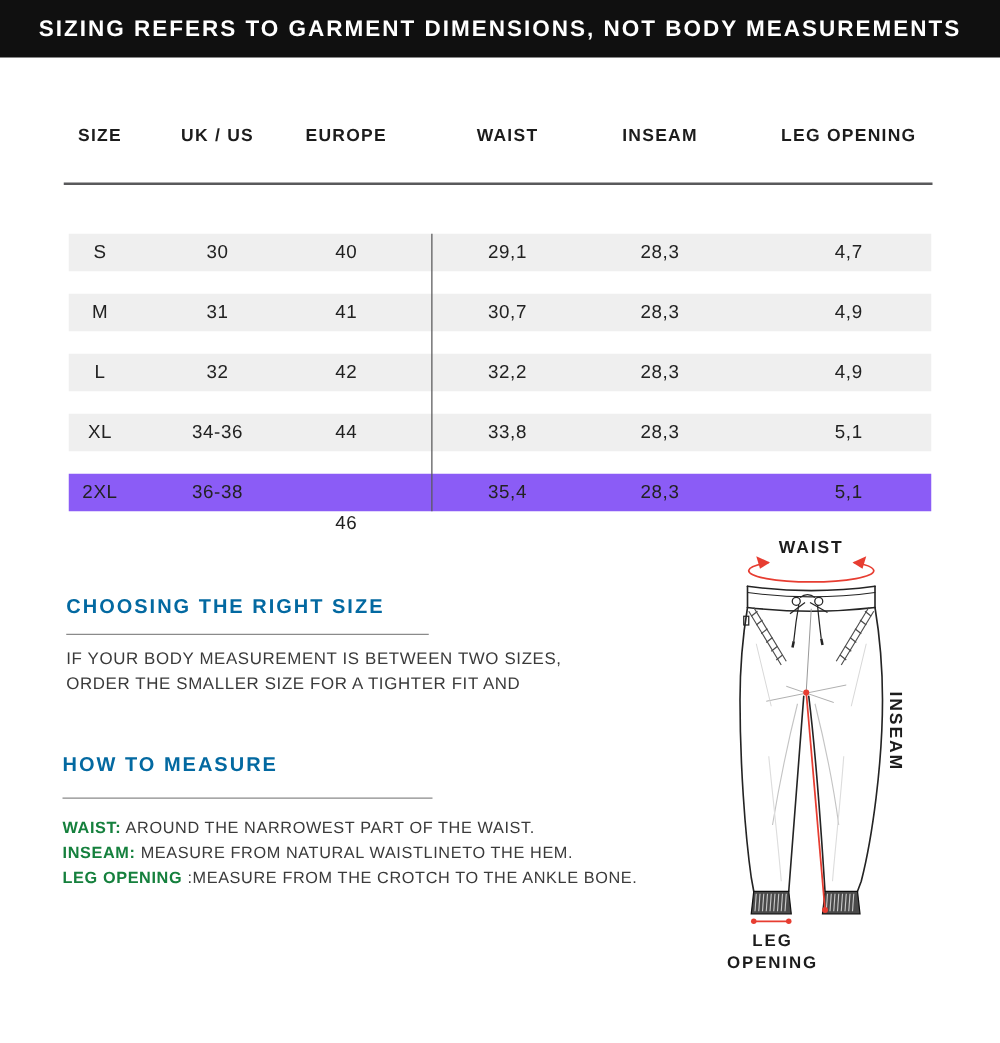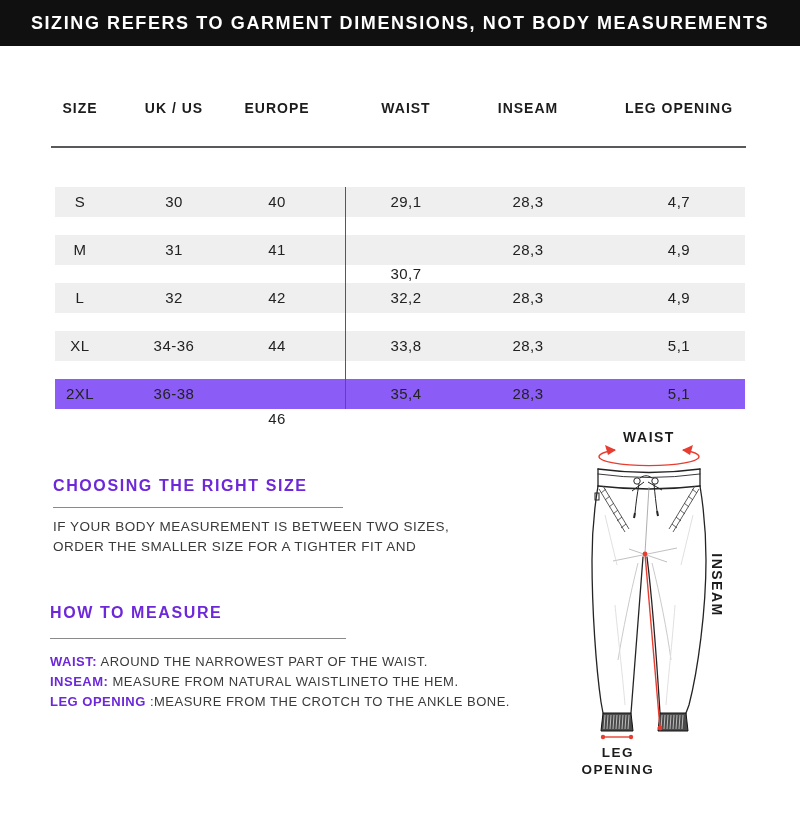--- a/index.html
+++ b/index.html
@@ -28,34 +28,34 @@
   .t-cell {
     position:absolute; top:0; height:30px; line-height:30px;
     transform:translateX(-50%); white-space:nowrap;
     font-size:15px; color:#222222; letter-spacing:0.5px;
   }
   .v-divider {
     position:absolute; left:345px; top:187px; width:1px; height:222px; background:#58585a;
   }
   .section-title {
     position:absolute; white-space:nowrap;
-    font-size:16px; font-weight:bold; letter-spacing:1.6px; color:#6d28d9;
+    font-size:16px; font-weight:bold; letter-spacing:1.6px; color:#0369a1;
   }
   .title-rule { position:absolute; height:1px; background:#8a8a8a; }
   .para {
     position:absolute; left:53px; top:517px;
     font-size:13.5px; letter-spacing:0.5px; color:#3a3a3a;
   }
   .para div { height:20px; line-height:20px; white-space:nowrap; }
   .measure-list {
     position:absolute; left:50px; top:652px;
     font-size:13px; letter-spacing:0.5px; color:#3a3a3a;
   }
   .measure-list div { height:20px; line-height:20px; white-space:nowrap; }
-  .measure-list b { color:#6d28d9; }
+  .measure-list b { color:#15803d; }
   .pants-svg { position:absolute; left:555px; top:405px; }
   svg text {
     font-family:"Liberation Sans", sans-serif;
     fill:#1c1c1c; font-weight:bold;
   }
 </style>
 </head>
 <body>
 
 <div class="banner">
@@ -77,21 +77,21 @@
       <span class="t-cell" style="left: 119px;">30</span>
       <span class="t-cell" style="left: 222px;">40</span>
       <span class="t-cell" style="left: 351px;">29,1</span>
       <span class="t-cell" style="left: 473px;">28,3</span>
       <span class="t-cell" style="left: 624px;">4,7</span>
     </div>
     <div class="t-row" style="top: 235px; background: rgb(239, 239, 239);">
       <span class="t-cell" style="left: 25px;">M</span>
       <span class="t-cell" style="left: 119px;">31</span>
       <span class="t-cell" style="left: 222px;">41</span>
-      <span class="t-cell" style="left: 351px; margin-top: 24px;">30,7</span>
+      <span class="t-cell" style="left: 351px;">30,7</span>
       <span class="t-cell" style="left: 473px;">28,3</span>
       <span class="t-cell" style="left: 624px;">4,9</span>
     </div>
     <div class="t-row" style="top: 283px; background: rgb(239, 239, 239);">
       <span class="t-cell" style="left: 25px;">L</span>
       <span class="t-cell" style="left: 119px;">32</span>
       <span class="t-cell" style="left: 222px;">42</span>
       <span class="t-cell" style="left: 351px;">32,2</span>
       <span class="t-cell" style="left: 473px;">28,3</span>
       <span class="t-cell" style="left: 624px;">4,9</span>

